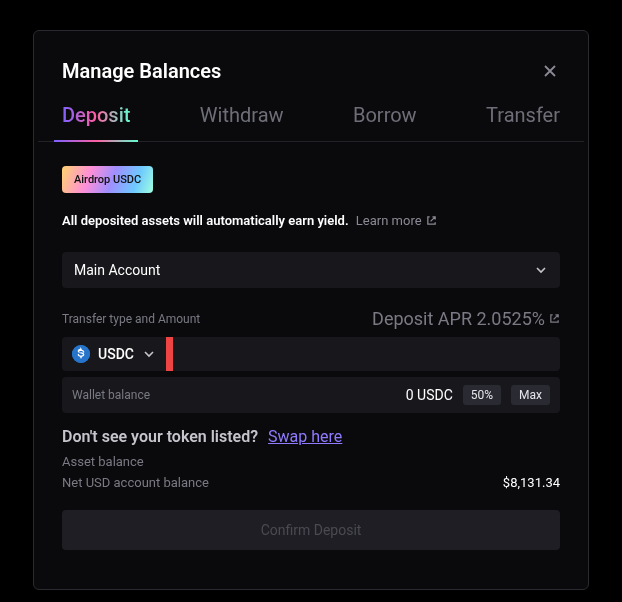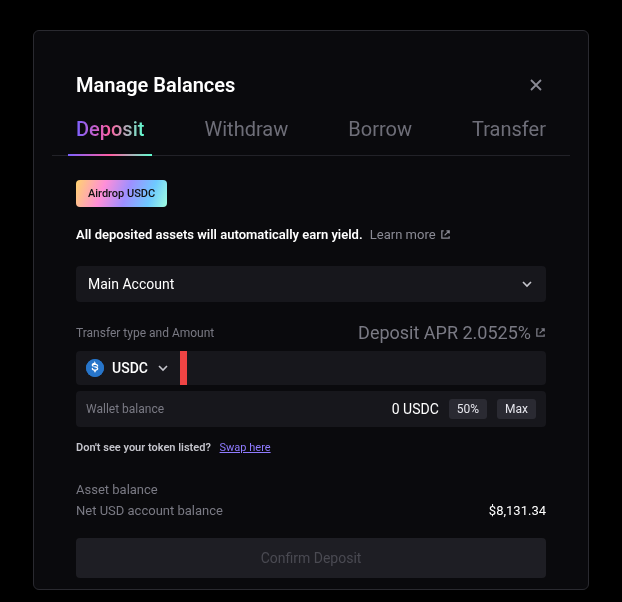--- a/index.html
+++ b/index.html
@@ -10,21 +10,21 @@
     color: #fff;
     overflow: hidden;
   }
   .modal {
     position: absolute;
     left: 33px; top: 30px;
     width: 556px; height: 560px;
     background: #0a0a0d;
     border: 1px solid #2a2a30;
     border-radius: 6px;
-    padding: 42px;
+    padding: 28px;
     display: flex;
     flex-direction: column;
   }
   .modal-header {
     display: flex;
     justify-content: space-between;
     align-items: center;
     margin-bottom: 20px;
   }
   .modal-title {
@@ -164,23 +164,23 @@
   .wallet-bal { color: #fff; font-size: 14px; }
   .pct-btn {
     background: #2a2a32;
     color: #e5e5ec;
     font-size: 12px;
     padding: 3px 8px;
     border-radius: 3px;
     cursor: pointer;
   }
   .swap-row {
-    font-size: 11px;
+    font-size: 16px;
     margin-top: 14px;
-    margin-bottom: 28px;
+    margin-bottom: 8px;
   }
   .swap-q { color: #c5c5cc; font-weight: 600; }
   .swap-link { color: #8f7bff; text-decoration: underline; margin-left: 6px; cursor: pointer; }
   .balance-row {
     display: flex; justify-content: space-between;
     font-size: 13px;
     margin-bottom: 6px;
   }
   .balance-row .k { color: #7a7a84; }
   .balance-row .v { color: #fff; }

